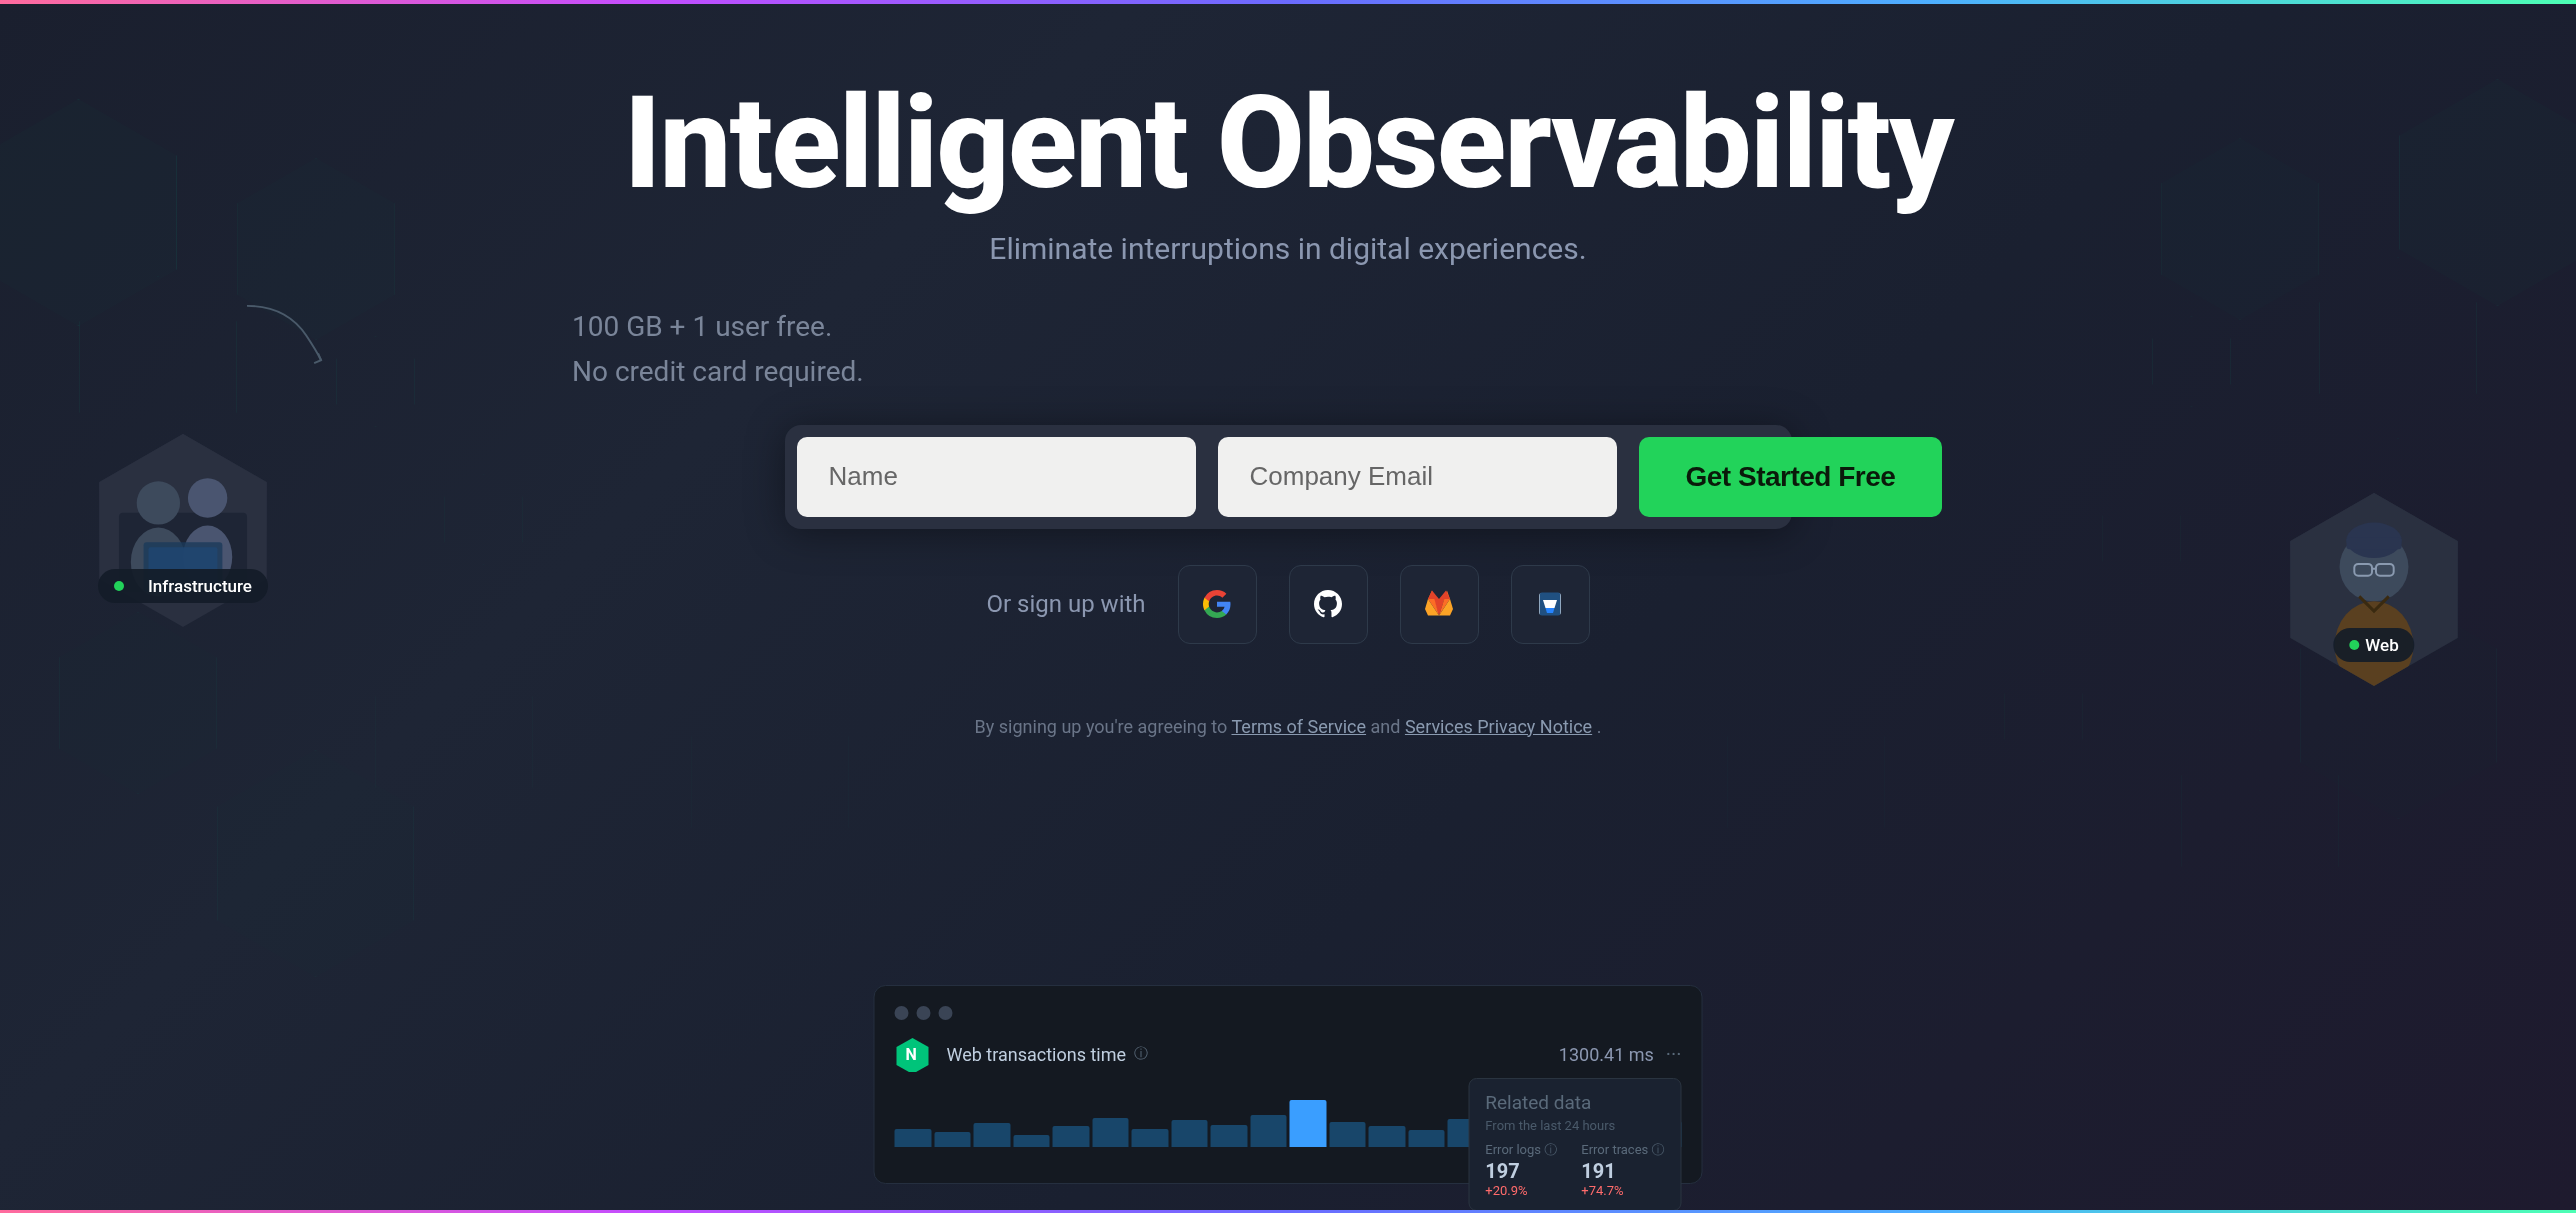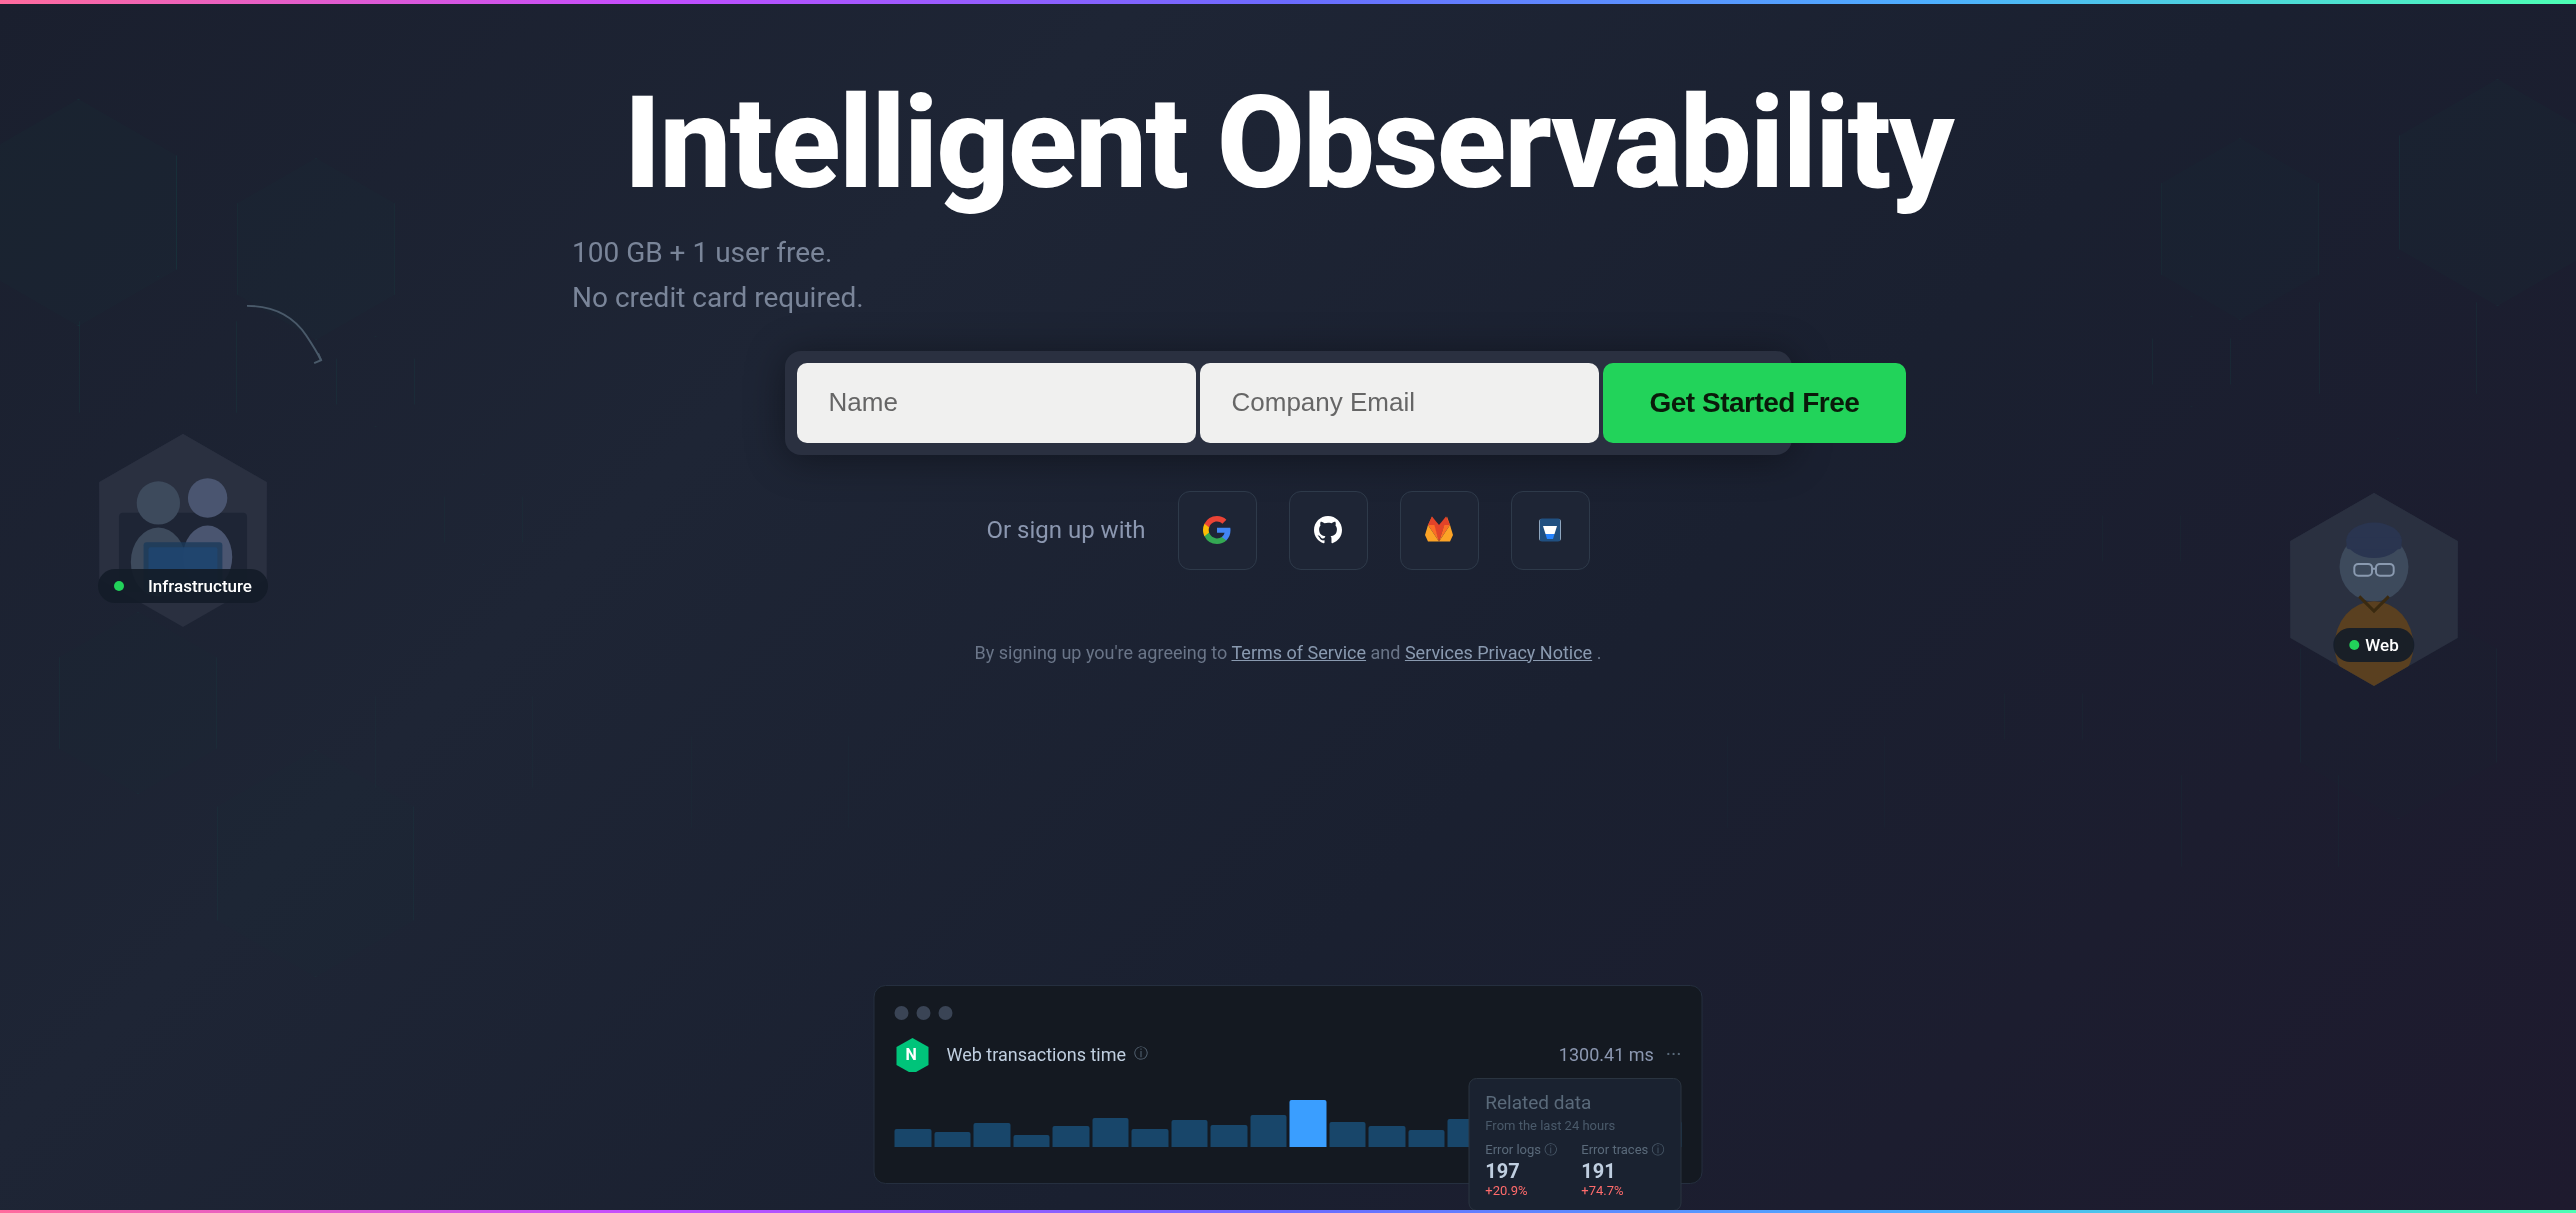--- a/index.html
+++ b/index.html
@@ -114,21 +114,21 @@
       margin-bottom: 30px;
       line-height: 1.6;
     }
 
     .signup-form {
       display: flex;
       align-items: stretch;
       background: #2a3040;
       border-radius: 16px;
       padding: 12px;
-      gap: 4px;
+      gap: 22px;
       width: 1007px;
       margin-bottom: 36px;
       box-shadow: 0 4px 39px rgba(0,0,0,0.4);
     }
 
     .form-input {
       flex: 1;
       padding: 24px 32px;
       background: #f0f0ef;
       border: none;
@@ -438,20 +438,21 @@
       <div class="status-dot"></div>
       <span style="font-size:17px; color:#fff; font-weight:500;">Web</span>
     </div>
   </div>
 </div>
 
 <div class="content">
 
   <h1 class="main-title">Intelligent Observability</h1>
 
+  <p class="subtitle">Eliminate interruptions in digital experiences.</p>
 
   <div class="free-note">
     <div>100 GB + 1 user free.</div>
     <div>No credit card required.</div>
   </div>
 
   <div class="signup-form">
     <input type="text" class="form-input" placeholder="Name" style="">
     <input type="email" class="form-input" placeholder="Company Email" style="">
     <button class="get-started-btn">Get Started Free</button>

